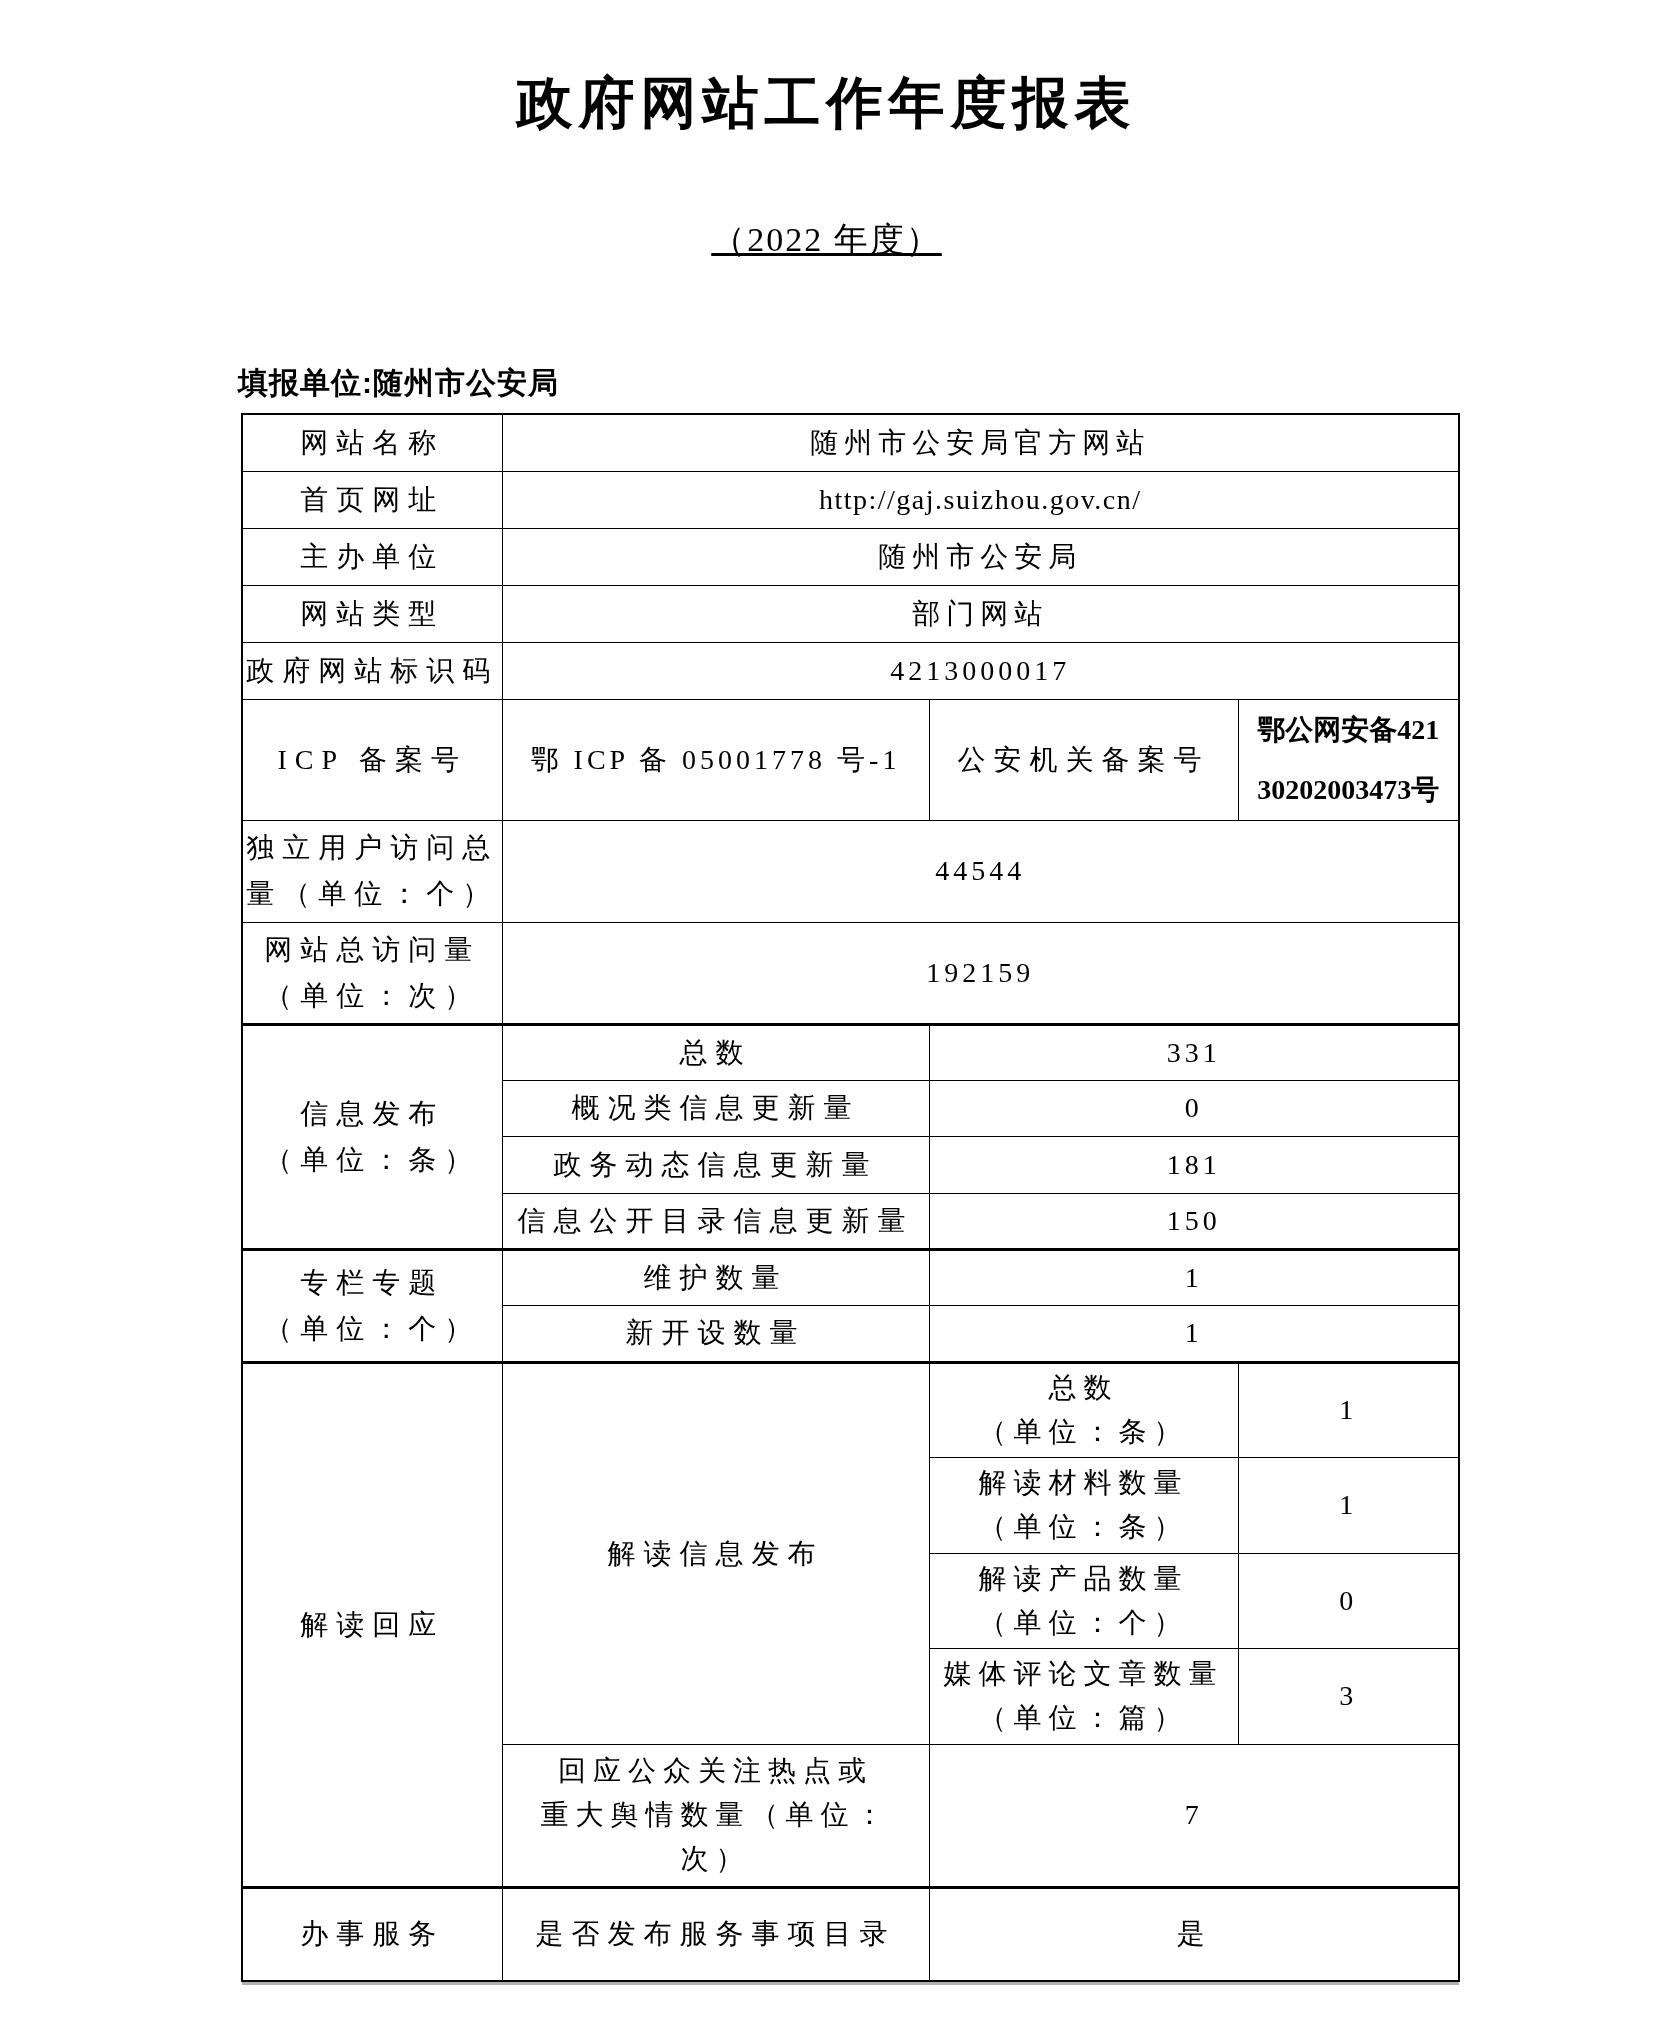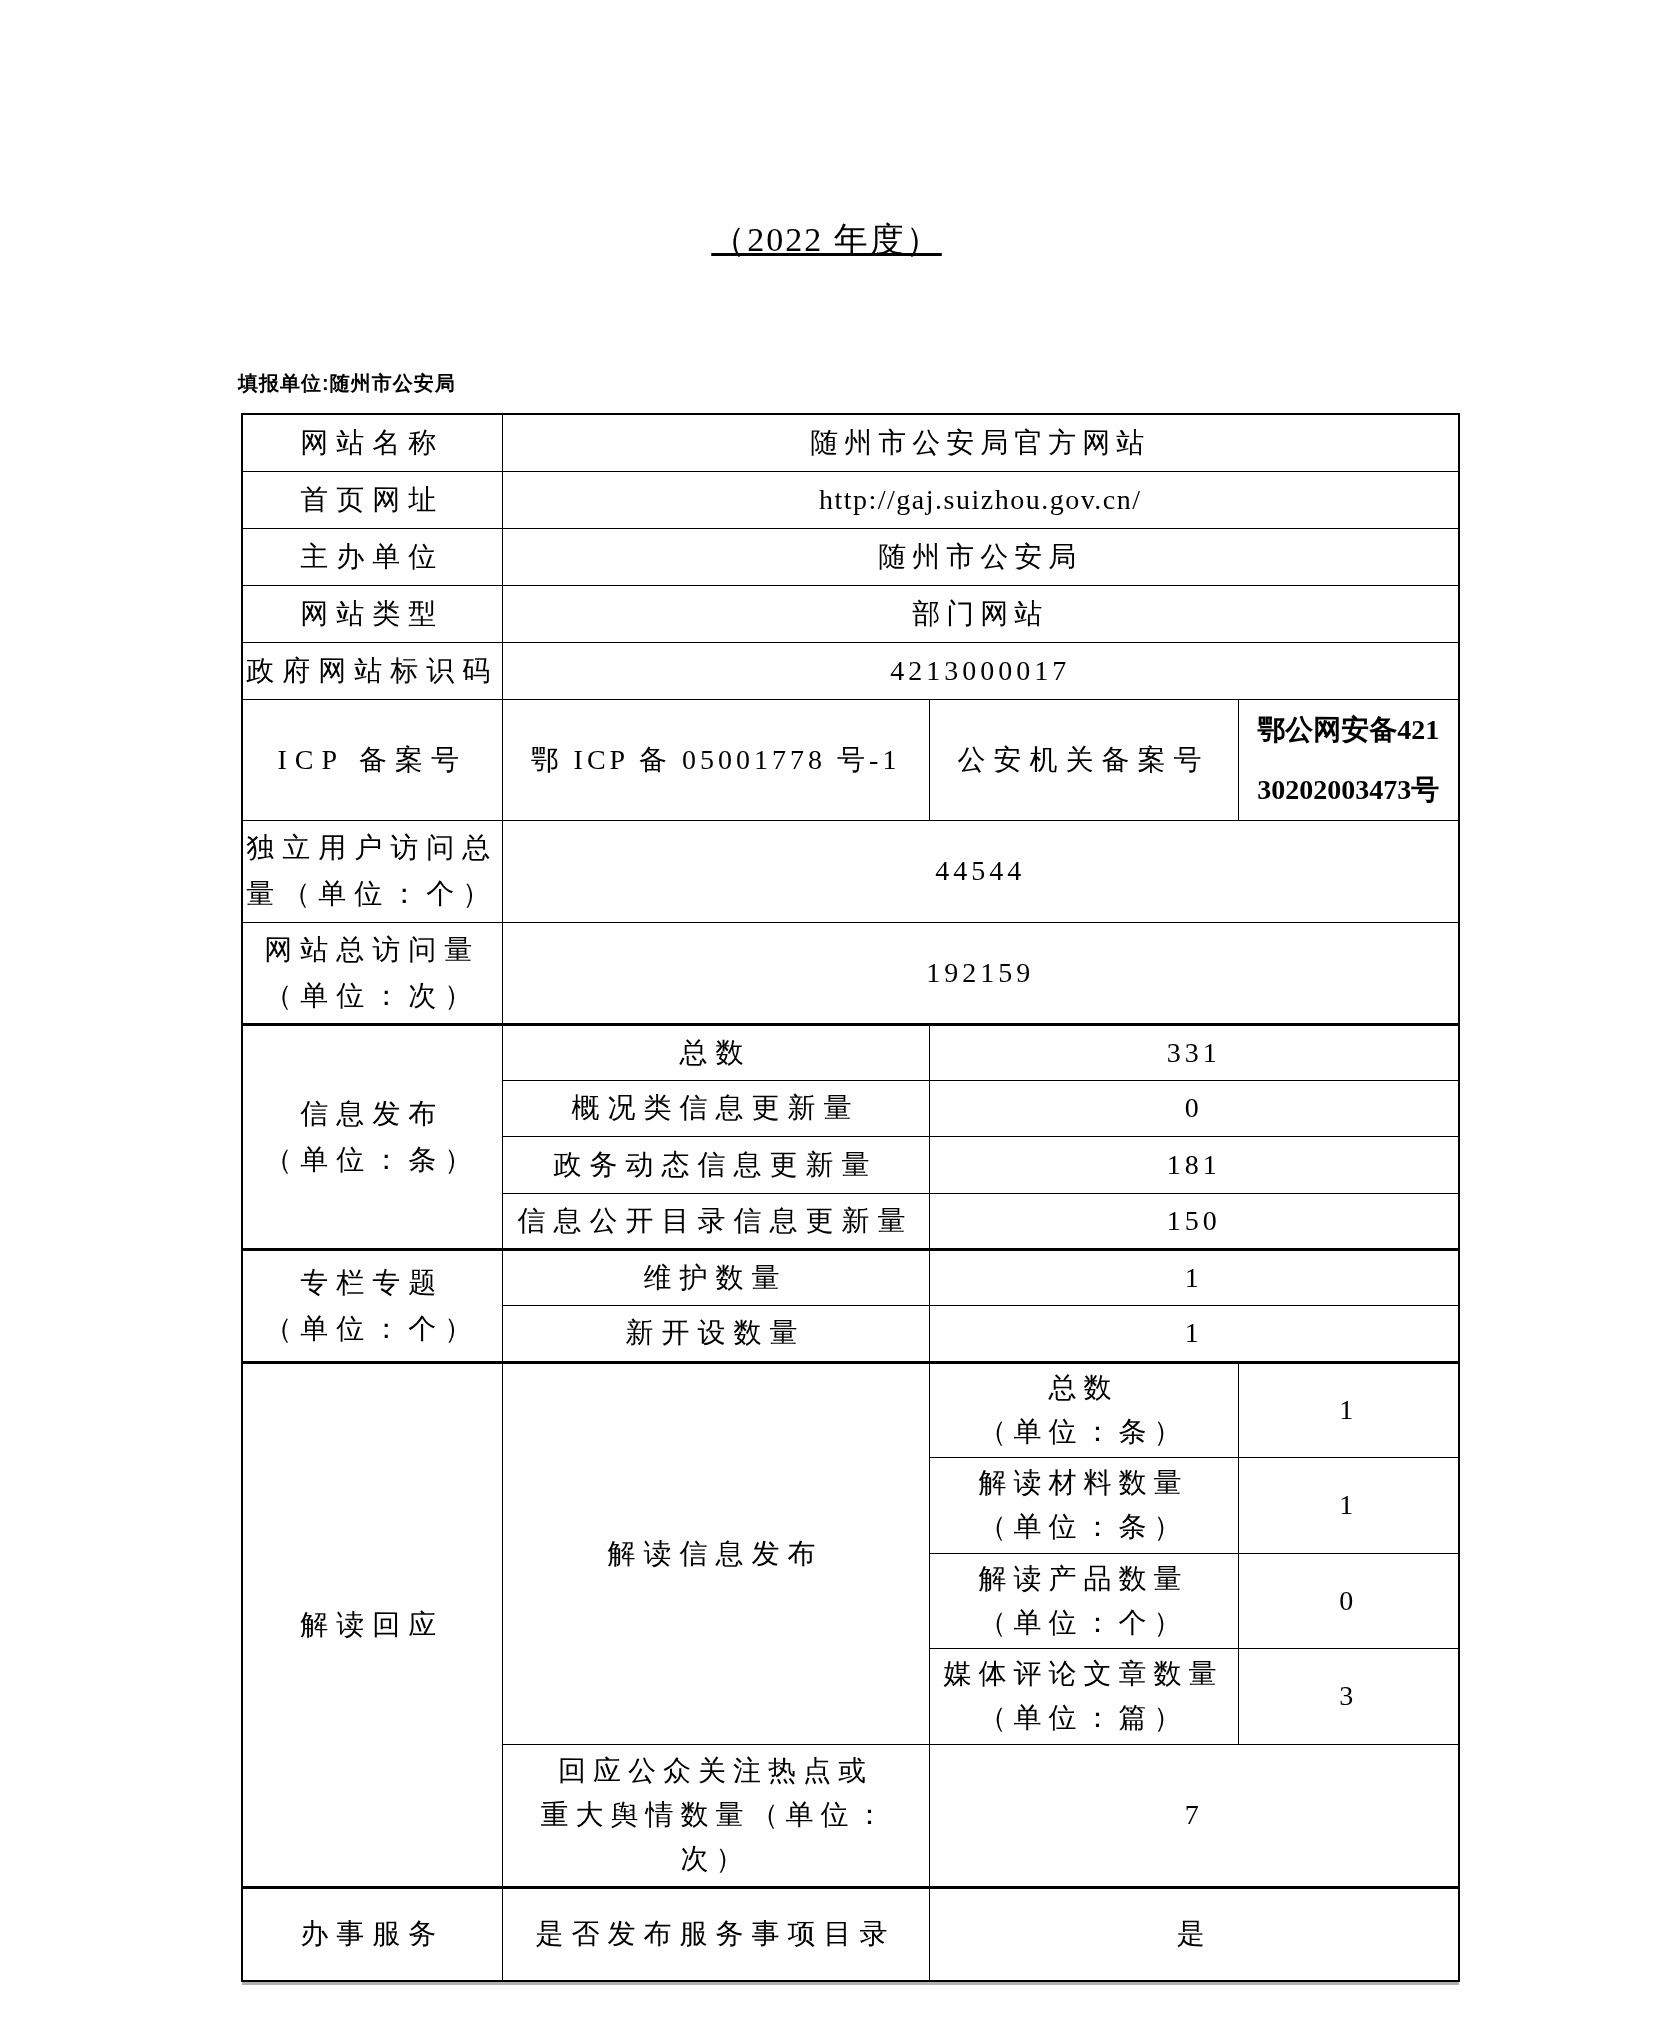--- a/index.html
+++ b/index.html
@@ -36,21 +36,21 @@
     text-align: center;
     font-size: 34px;
     line-height: 40px;
     letter-spacing: 2px;
     text-decoration: underline;
   }
   .report-unit {
     position: absolute;
     top: 366px;
     left: 238px;
-    font-size: 20px;
+    font-size: 30px;
     line-height: 34px;
     font-weight: bold;
     letter-spacing: 1px;
     font-family: "Liberation Sans", "DejaVu Sans", sans-serif;
   }
   table.report {
     position: absolute;
     top: 413px;
     left: 241px;
     width: 1217px;
@@ -92,20 +92,21 @@
     font-weight: bold;
   }
   td.cell-top    { vertical-align: top; padding-top: 14px; }
   td.cell-bottom { vertical-align: bottom; padding-bottom: 10px; }
 </style>
 </head>
 <body>
 
 <div class="page">
 
+  <h1 class="doc-title">政府网站工作年度报表</h1>
   <div class="doc-subtitle">（2022 年度）</div>
   <div class="report-unit">填报单位:随州市公安局</div>
 
   <table class="report">
     <colgroup>
       <col style="width:260px">
       <col style="width:427px">
       <col style="width:309px">
       <col style="width:221px">
     </colgroup>

